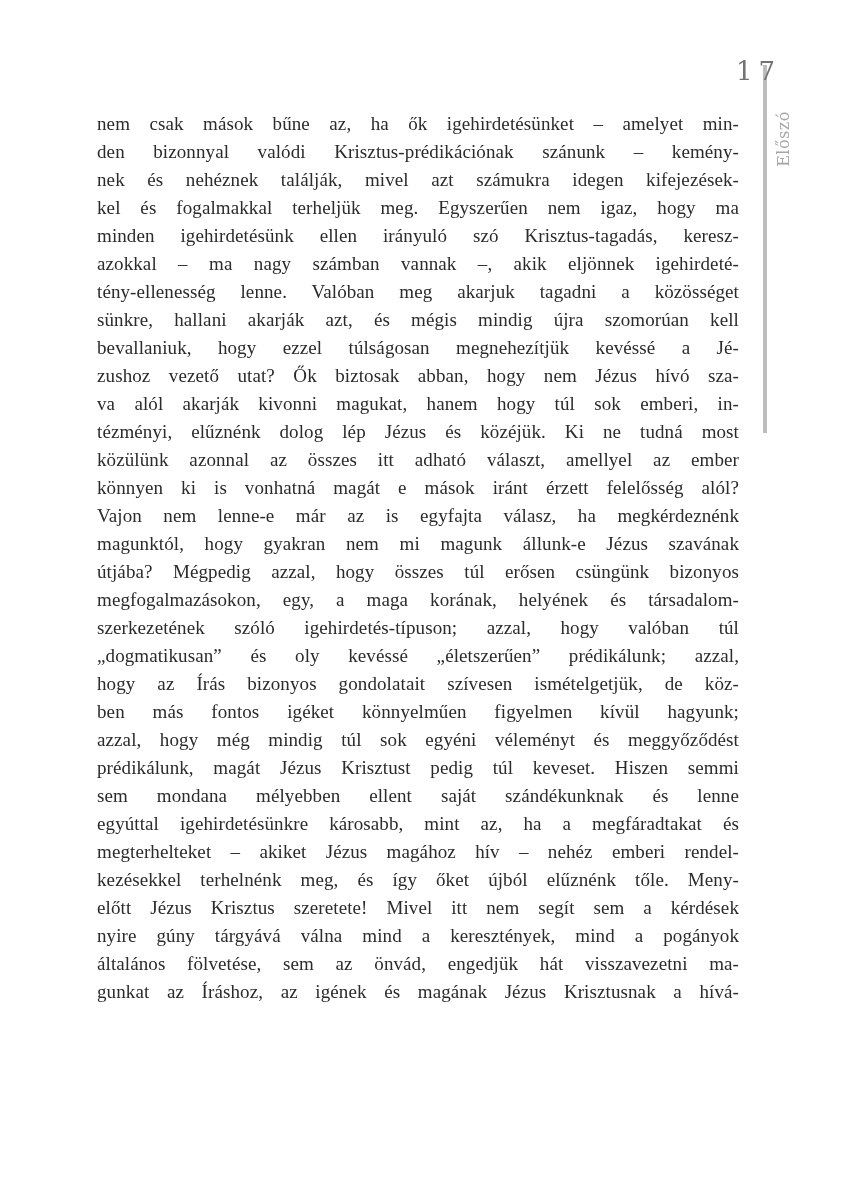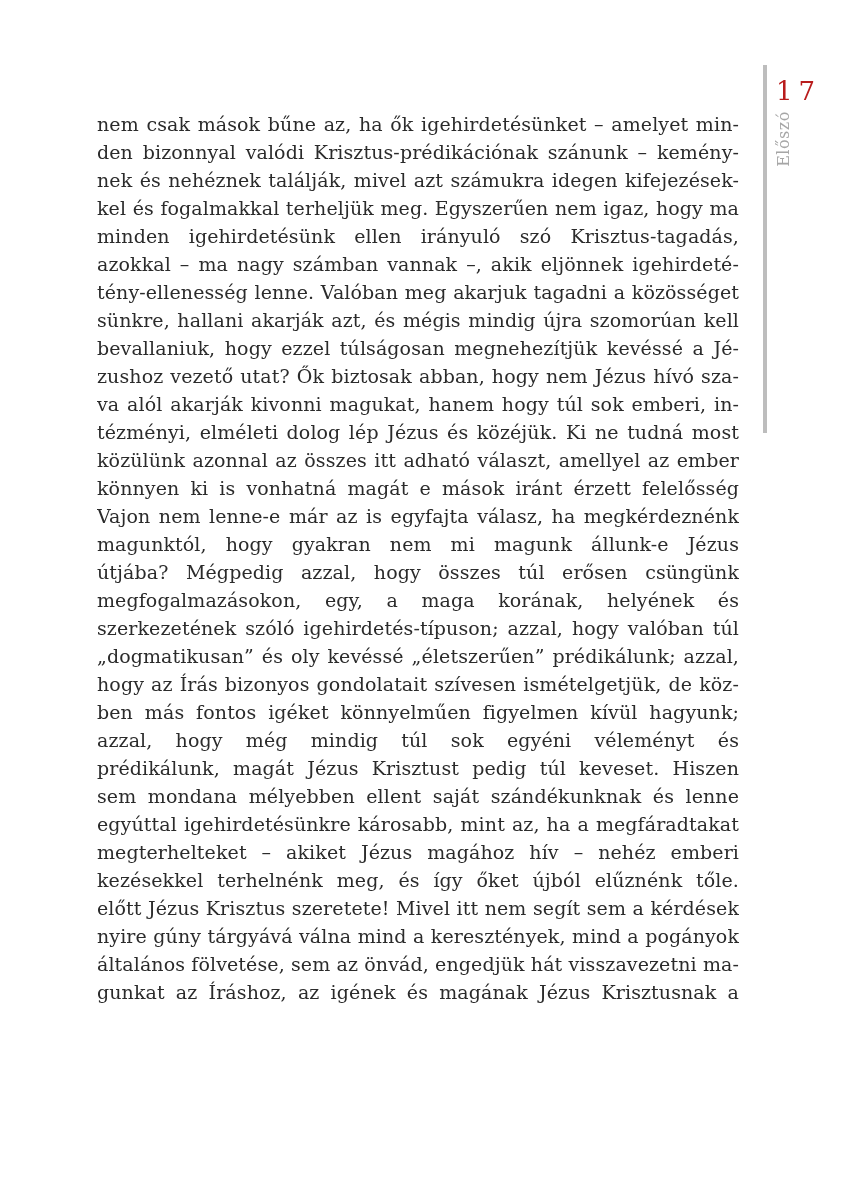--- a/index.html
+++ b/index.html
@@ -24,40 +24,40 @@
     font-size: 19px;
     line-height: 28px;
     color: #2b2b2b;
     letter-spacing: 0.1px;
   }
   .body-text .line {
     height: 28px;
     overflow: hidden;
     text-align: justify;
     text-align-last: justify;
+    font-family: Liberation Serif, serif;
   }
   
   .margin-rule {
     position: absolute;
     left: 763px;
     top: 65px;
     width: 4px;
     height: 368px;
     background: #bdbdbd;
   }
   
   .page-number {
     position: absolute;
-    left: 776px;
+    left: 736px;
     top: 58px;
     font-size: 26px;
     line-height: 26px;
     letter-spacing: 6px;
-    color: #b91c1c;
-    margin-top: 20px;
+    color: #737373;
   }
   
   .margin-label {
     position: absolute;
     left: 784px;
     top: 139px;
     transform: translate(-50%, -50%) rotate(-90deg);
     transform-origin: center center;
     font-size: 16px;
     line-height: 16px;
@@ -76,21 +76,21 @@
       <div class="line">den bizonnyal valódi Krisztus-prédikációnak szánunk – kemény-</div>
       <div class="line">nek és nehéznek találják, mivel azt számukra idegen kifejezések-</div>
       <div class="line">kel és fogalmakkal terheljük meg. Egyszerűen nem igaz, hogy ma</div>
       <div class="line">minden igehirdetésünk ellen irányuló szó Krisztus-tagadás, keresz-</div>
       <div class="line">azokkal – ma nagy számban vannak –, akik eljönnek igehirdeté-</div>
       <div class="line">tény-ellenesség lenne. Valóban meg akarjuk tagadni a közösséget</div>
       <div class="line">sünkre, hallani akarják azt, és mégis mindig újra szomorúan kell</div>
       <div class="line">bevallaniuk, hogy ezzel túlságosan megnehezítjük kevéssé a Jé-</div>
       <div class="line">zushoz vezető utat? Ők biztosak abban, hogy nem Jézus hívó sza-</div>
       <div class="line">va alól akarják kivonni magukat, hanem hogy túl sok emberi, in-</div>
-      <div class="line">tézményi, elméleti dolog lép Jézus és közéjük. Ki ne tudná most</div>
+      <div class="line">tézményi, elűznénk dolog lép Jézus és közéjük. Ki ne tudná most</div>
       <div class="line">közülünk azonnal az összes itt adható választ, amellyel az ember</div>
       <div class="line">könnyen ki is vonhatná magát e mások iránt érzett felelősség alól?</div>
       <div class="line">Vajon nem lenne-e már az is egyfajta válasz, ha megkérdeznénk</div>
       <div class="line">magunktól, hogy gyakran nem mi magunk állunk-e Jézus szavának</div>
       <div class="line">útjába? Mégpedig azzal, hogy összes túl erősen csüngünk bizonyos</div>
       <div class="line">megfogalmazásokon, egy, a maga korának, helyének és társadalom-</div>
       <div class="line">szerkezetének szóló igehirdetés-típuson; azzal, hogy valóban túl</div>
       <div class="line">„dogmatikusan” és oly kevéssé „életszerűen” prédikálunk; azzal,</div>
       <div class="line">hogy az Írás bizonyos gondolatait szívesen ismételgetjük, de köz-</div>
       <div class="line">ben más fontos igéket könnyelműen figyelmen kívül hagyunk;</div>

